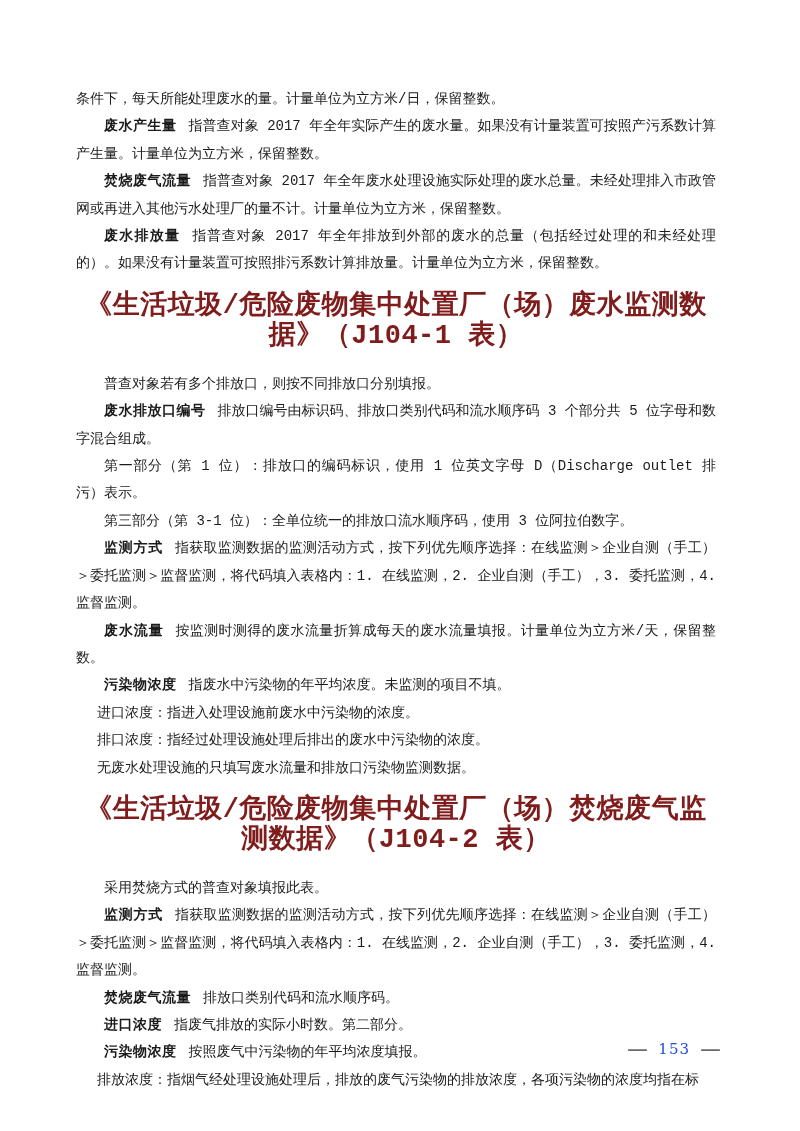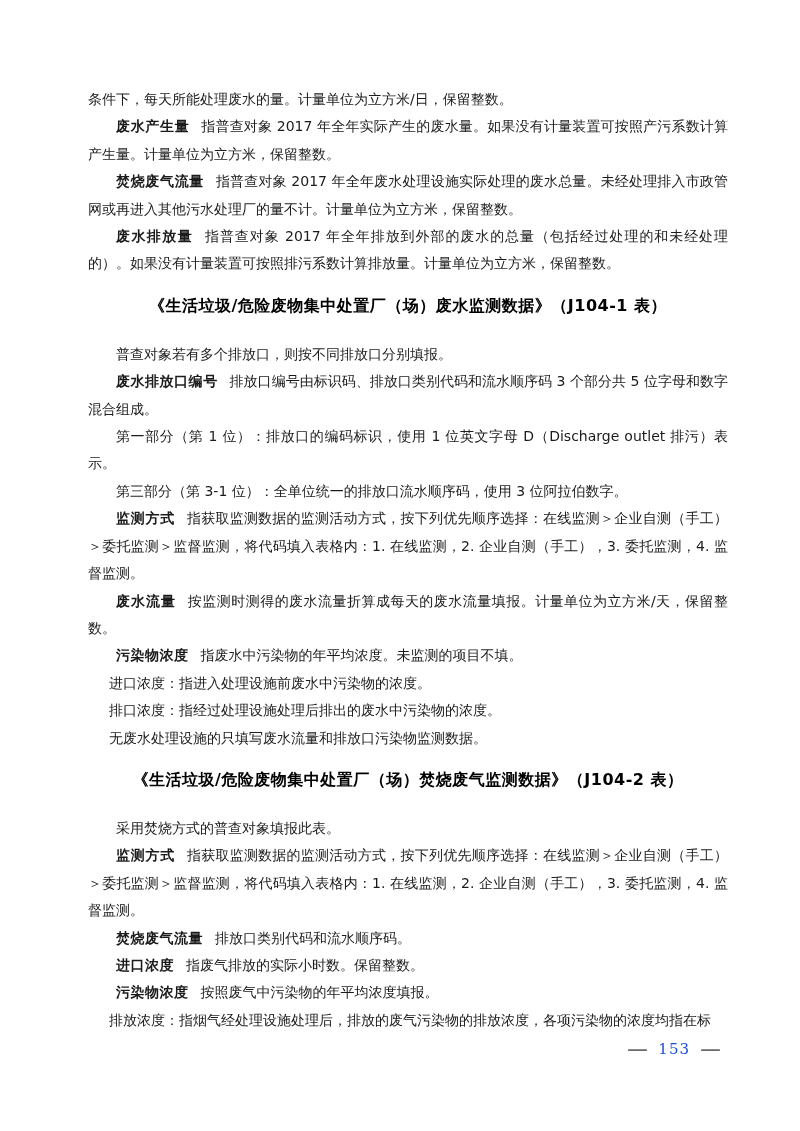--- a/index.html
+++ b/index.html
@@ -10,48 +10,49 @@
   body {
     width: 800px;
     height: 1131px;
     position: relative;
     overflow: hidden;
     font-family: "DejaVu Sans", "Liberation Sans", sans-serif;
     color: #1b1b1b;
   }
   .doc {
     position: absolute;
-    left: 88px;
+    left: 76px;
     top: 86px;
     width: 640px;
     font-size: 14px;
     line-height: 27.4px;
     text-align: justify;
     text-justify: inter-ideograph;
+    font-family: Liberation Mono, monospace;
   }
   .para {
     margin: 0;
   }
   .para.indent-first { text-indent: 2em; }
   .para.indent-sub   { text-indent: 1.5em; }
   .para.indent-none  { text-indent: 0; }
   .term {
     font-weight: 700;
     margin-right: 0.85em;
     letter-spacing: 0.5px;
   }
   .heading {
-    font-size: 16px;
+    font-size: 27px;
     font-weight: 700;
     text-align: center;
     text-indent: 0;
     margin: 13px 0 20px 0;
     line-height: 30px;
     letter-spacing: 0.5px;
-    color: #000000;
+    color: #7f1d1d;
   }
   .footer {
     position: absolute;
     top: 1040px;
     right: 82px;
     display: flex;
     align-items: center;
     gap: 13px;
     font-size: 15px;
     font-family: "DejaVu Serif", "Liberation Serif", serif;
@@ -82,21 +83,21 @@
     <p class="para indent-first"><b class="term">监测方式</b><span>指获取监测数据的监测活动方式，按下列优先顺序选择：在线监测＞企业自测（手工）＞委托监测＞监督监测，将代码填入表格内：1. 在线监测，2. 企业自测（手工），3. 委托监测，4. 监督监测。</span></p>
     <p class="para indent-first"><b class="term">废水流量</b><span>按监测时测得的废水流量折算成每天的废水流量填报。计量单位为立方米/天，保留整数。</span></p>
     <p class="para indent-first"><b class="term">污染物浓度</b><span>指废水中污染物的年平均浓度。未监测的项目不填。</span></p>
     <p class="para indent-sub"><span>进口浓度：指进入处理设施前废水中污染物的浓度。</span></p>
     <p class="para indent-sub"><span>排口浓度：指经过处理设施处理后排出的废水中污染物的浓度。</span></p>
     <p class="para indent-sub"><span>无废水处理设施的只填写废水流量和排放口污染物监测数据。</span></p>
     <h2 class="heading">《生活垃圾/危险废物集中处置厂（场）焚烧废气监测数据》（J104-2 表）</h2>
     <p class="para indent-first"><span>采用焚烧方式的普查对象填报此表。</span></p>
     <p class="para indent-first"><b class="term">监测方式</b><span>指获取监测数据的监测活动方式，按下列优先顺序选择：在线监测＞企业自测（手工）＞委托监测＞监督监测，将代码填入表格内：1. 在线监测，2. 企业自测（手工），3. 委托监测，4. 监督监测。</span></p>
     <p class="para indent-first"><b class="term">焚烧废气流量</b><span>排放口类别代码和流水顺序码。</span></p>
-    <p class="para indent-first"><b class="term">进口浓度</b><span>指废气排放的实际小时数。保留整数。</span></p>
+    <p class="para indent-first"><b class="term">进口浓度</b><span>指废气排放的实际小时数。第二部分。</span></p>
     <p class="para indent-first"><b class="term">污染物浓度</b><span>按照废气中污染物的年平均浓度填报。</span></p>
     <p class="para indent-sub"><span>排放浓度：指烟气经处理设施处理后，排放的废气污染物的排放浓度，各项污染物的浓度均指在标</span></p>
   </main>
 
 <div class="footer">
   <span class="dash">—</span>
   <span class="pagenum">153</span>
   <span class="dash">—</span>
 </div>
 

